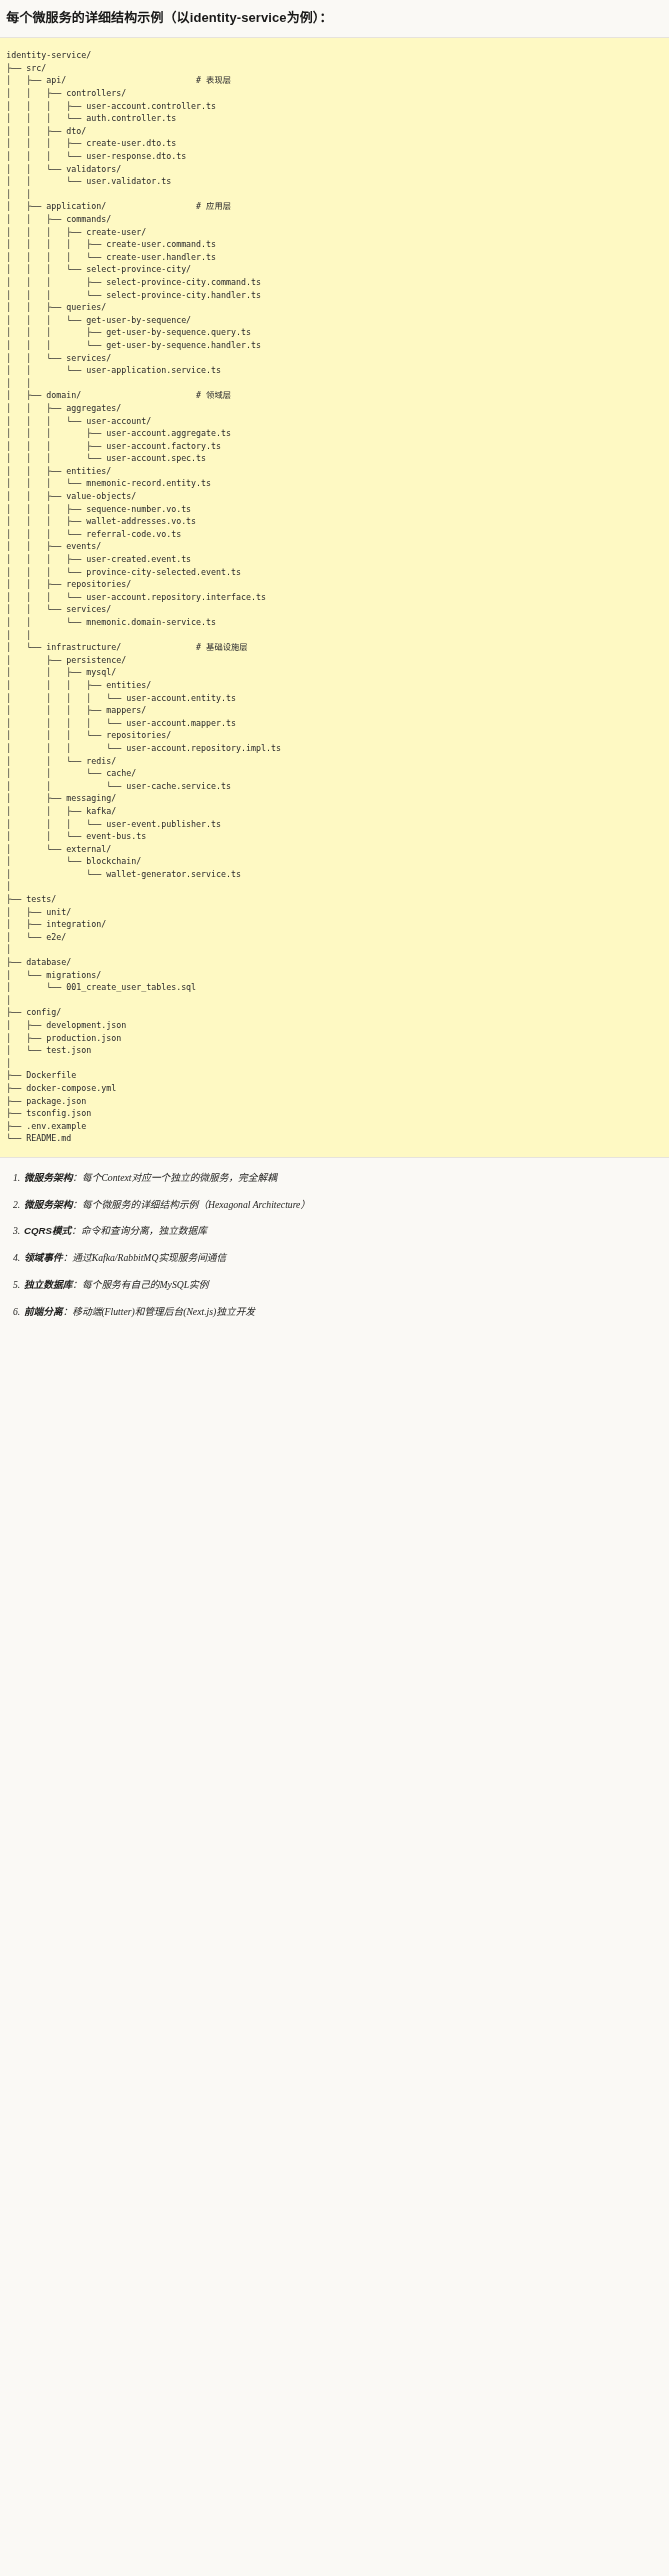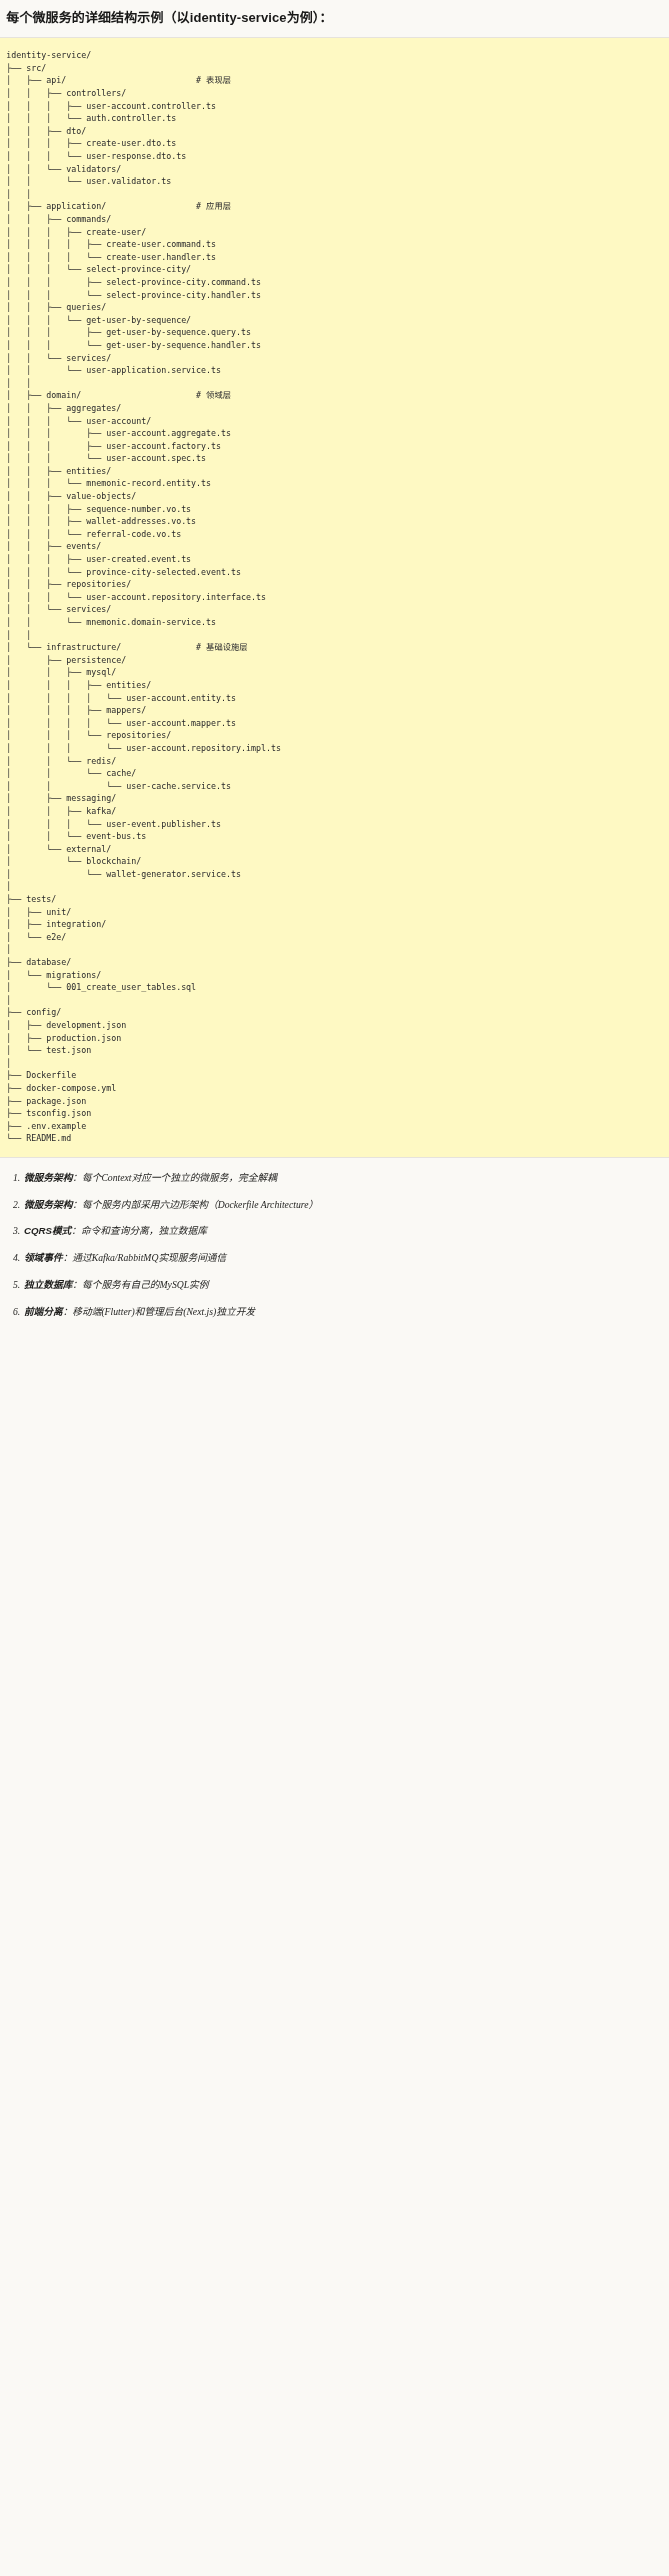--- a/index.html
+++ b/index.html
@@ -192,21 +192,21 @@
 ├── .env.example
 └── README.md</pre>
   </div>
 
   <div class="notes">
     <ol class="notes-list">
       <li>
         <span class="note-term">微服务架构</span><span class="note-desc">：</span><span class="note-desc">每个Context对应一个独立的微服务，完全解耦</span>
       </li>
       <li>
-        <span class="note-term">微服务架构</span><span class="note-desc">：</span><span class="note-desc">每个服务内部采用六边形架构（Dockerfile Architecture）</span>
+        <span class="note-term">微服务架构</span><span class="note-desc">：</span><span class="note-desc">每个微服务的详细结构示例（Hexagonal Architecture）</span>
       </li>
       <li>
         <span class="note-term">CQRS模式</span><span class="note-desc">：</span><span class="note-desc">命令和查询分离，独立数据库</span>
       </li>
       <li>
         <span class="note-term">领域事件</span><span class="note-desc">：</span><span class="note-desc">通过Kafka/RabbitMQ实现服务间通信</span>
       </li>
       <li>
         <span class="note-term">独立数据库</span><span class="note-desc">：</span><span class="note-desc">每个服务有自己的MySQL实例</span>
       </li>

